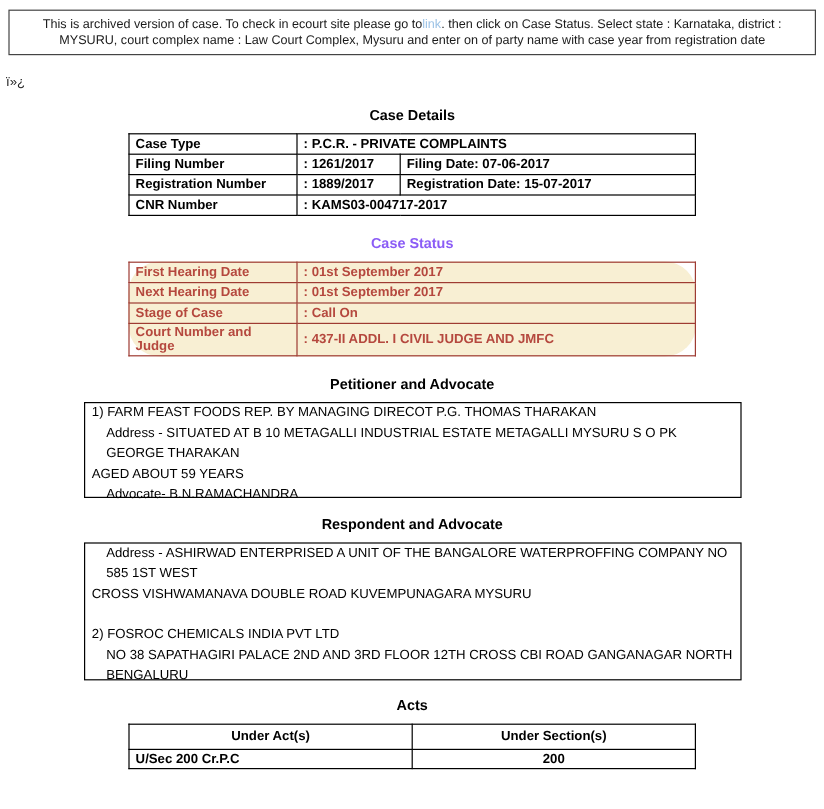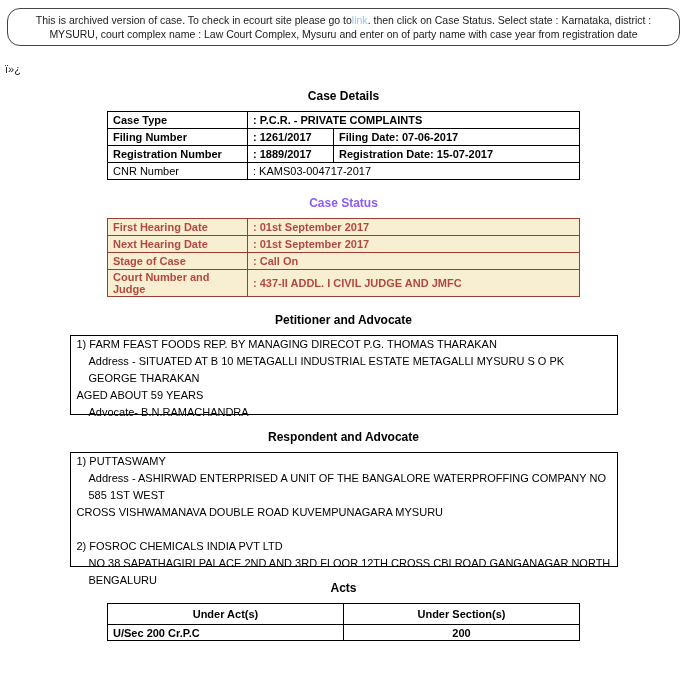--- a/index.html
+++ b/index.html
@@ -9,21 +9,21 @@
     background: #ffffff;
     font-family: "Liberation Sans", sans-serif;
     color: #000000;
   }
   .page { width: 687px; height: 674px; overflow: hidden; position: relative; }
 
   
   .banner {
     margin: 8px 7px 0 7px;
     border: 1px solid #444444;
-    border-radius: 13px;
+    border-radius: 0;
     padding: 4px 10px;
     text-align: center;
     font-size: 10.5px;
     line-height: 14px;
     color: #1a1a1a;
   }
   .banner a {
     color: #9dc3e6;
     text-decoration: none;
     cursor: pointer;
@@ -62,25 +62,26 @@
   td, th {
     border: 1px solid #000000;
     padding: 1px 5px;
     height: 17px;
     text-align: left;
     font-weight: bold;
     vertical-align: middle;
   }
   .details-table .col-label { width: 140px; }
   .details-table .col-val   { width: 86px; }
-  .details-table .row-bold td { font-weight: normal; }
+  .details-table .row-bold td { font-weight: bold; }
 
   .status-table {
     background: #f8efd3;
     color: #b5483e;
+    border-radius: 26px;
   }
   .status-table td {
     border: 1px solid #9e3b32;
   }
   .status-table .col-label { width: 140px; }
 
   .party-box {
     width: 548px;
     margin: 8px auto 12px auto;
     border: 1px solid #000000;
@@ -165,21 +166,20 @@
   <div class="party-box box-petitioner">
     <div class="line">1) FARM FEAST FOODS REP. BY MANAGING DIRECOT P.G. THOMAS THARAKAN</div>
     <div class="line indent">Address - SITUATED AT B 10 METAGALLI INDUSTRIAL ESTATE METAGALLI MYSURU S O PK GEORGE THARAKAN</div>
     <div class="line">AGED ABOUT 59 YEARS</div>
     <div class="line indent">Advocate- B.N.RAMACHANDRA</div>
   </div>
 
   <div class="section-heading h-respondent">Respondent and Advocate</div>
 
   <div class="party-box box-respondent">
-    <div class="line">1) PUTTASWAMY</div>
     <div class="line indent">Address - ASHIRWAD ENTERPRISED A UNIT OF THE BANGALORE WATERPROFFING COMPANY NO 585 1ST WEST</div>
     <div class="line">CROSS VISHWAMANAVA DOUBLE ROAD KUVEMPUNAGARA MYSURU</div>
     <div class="line"></div>
     <div class="line">2) FOSROC CHEMICALS INDIA PVT LTD</div>
     <div class="line indent">NO 38 SAPATHAGIRI PALACE 2ND AND 3RD FLOOR 12TH CROSS CBI ROAD GANGANAGAR NORTH BENGALURU</div>
   </div>
 
   <div class="section-heading h-acts">Acts</div>
 
   <table class="acts-table">

